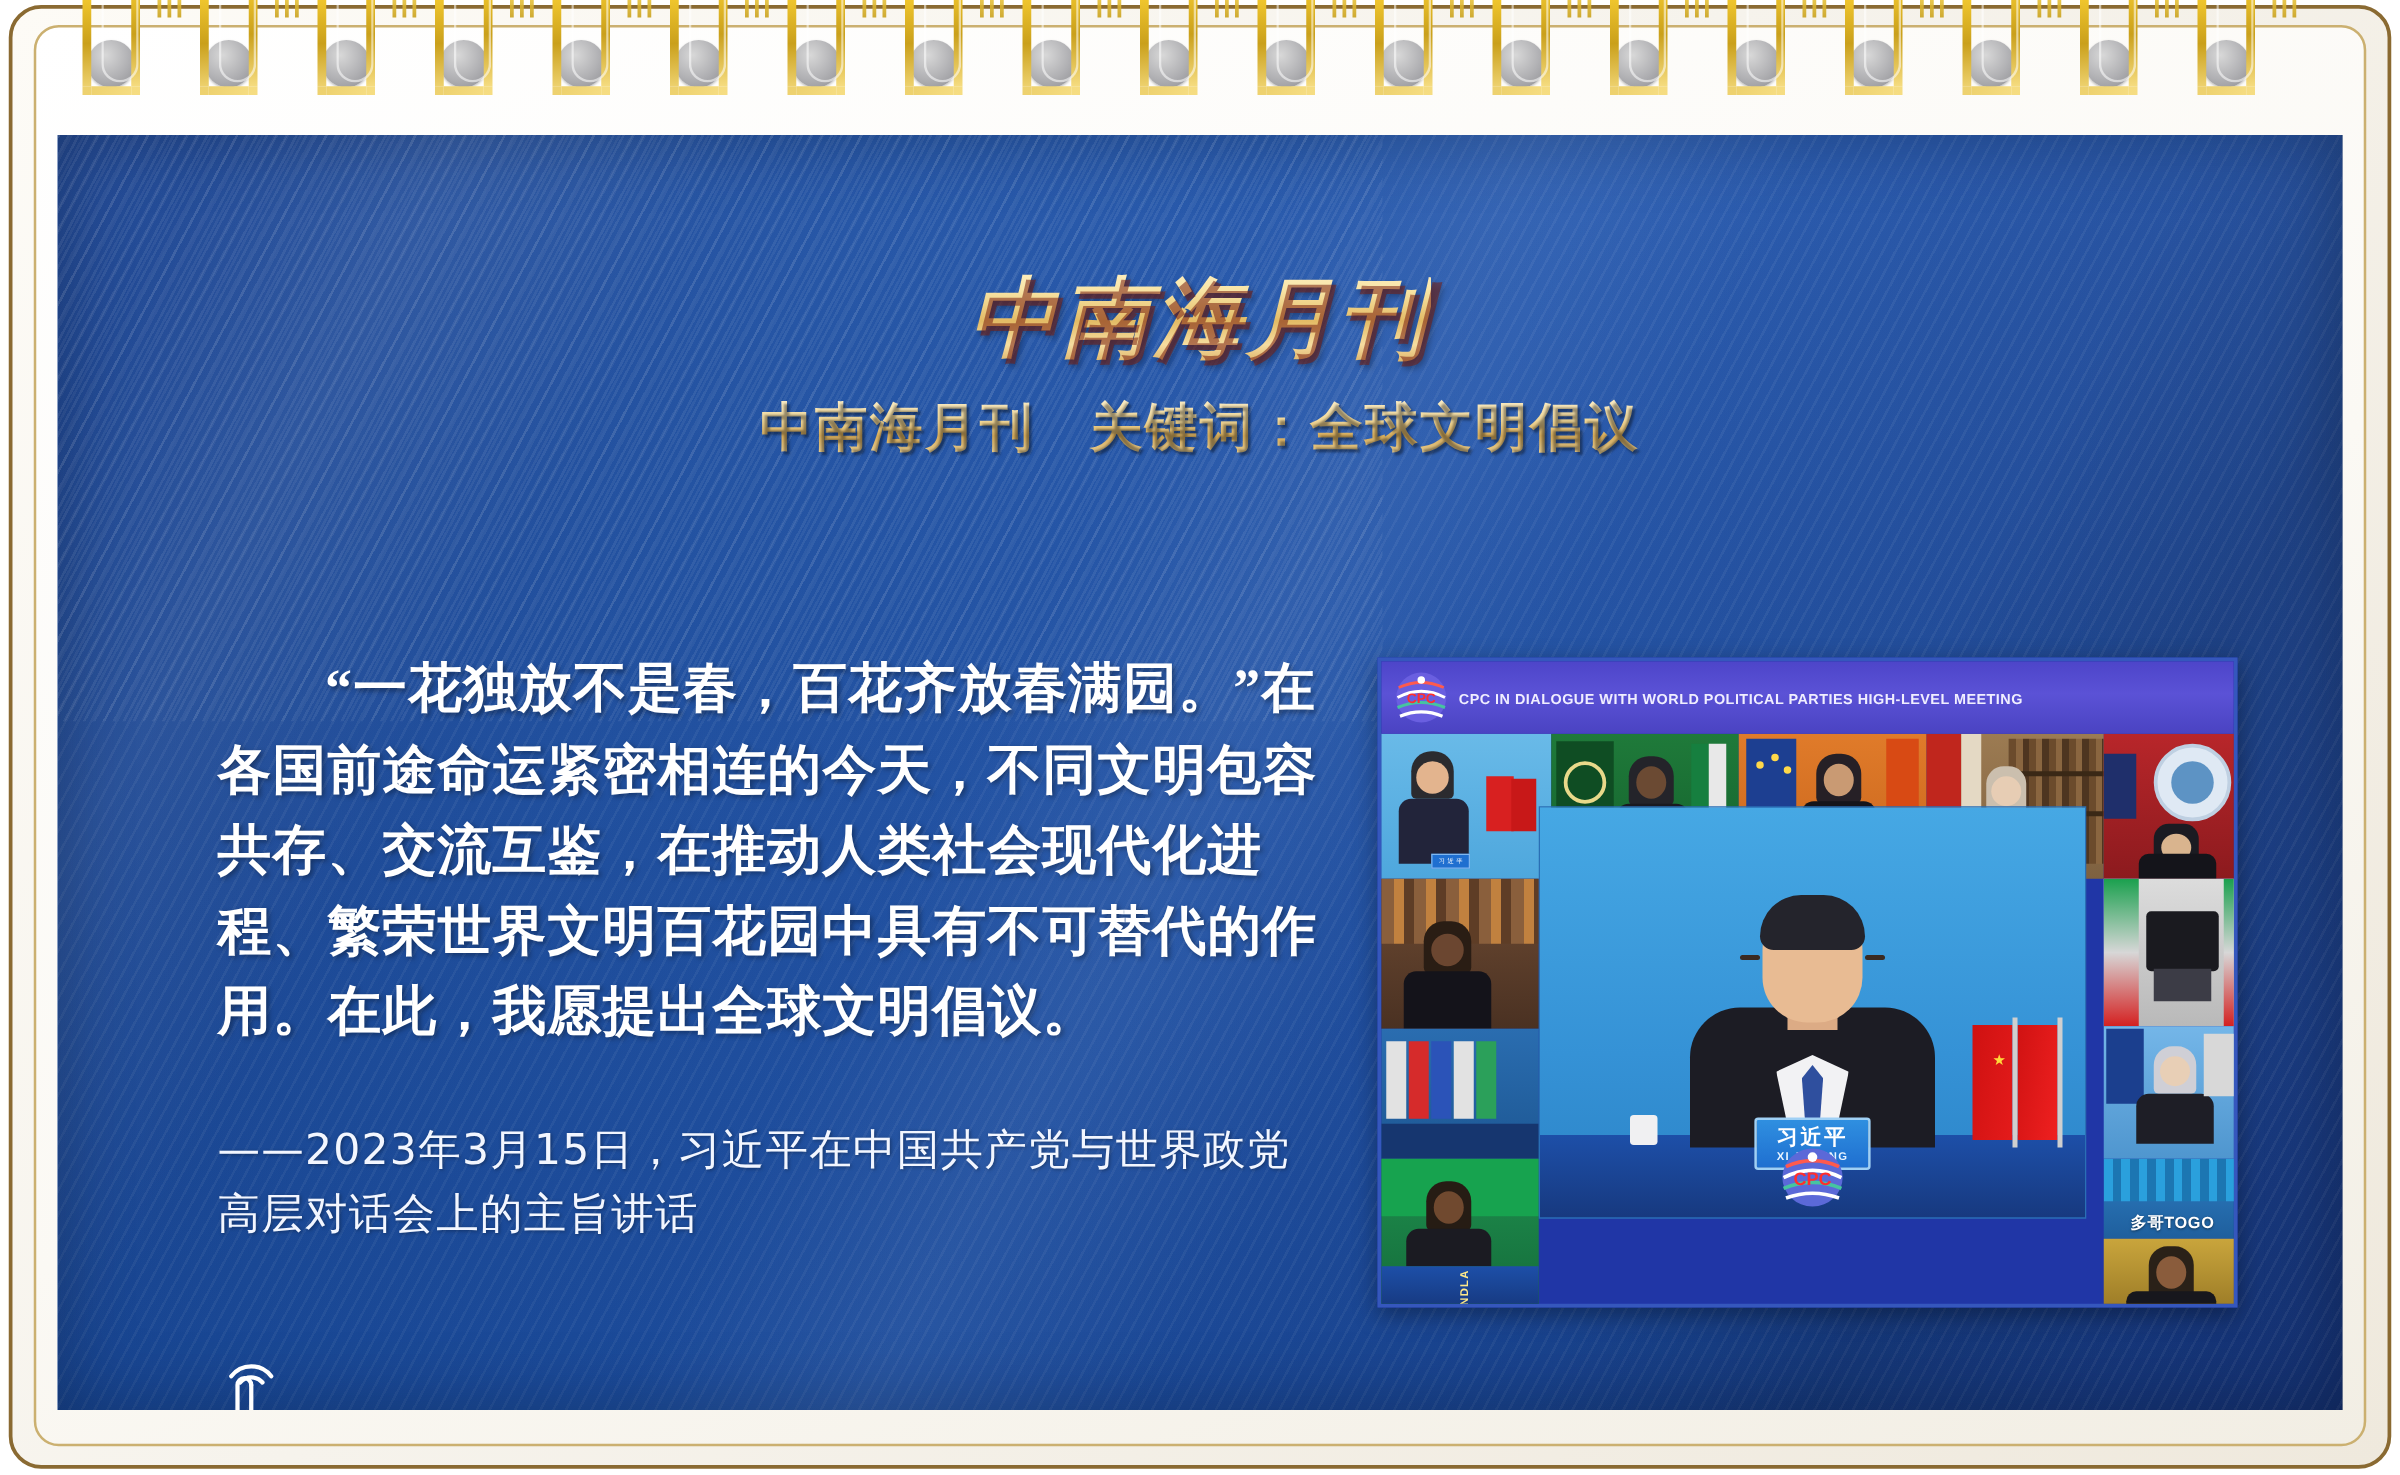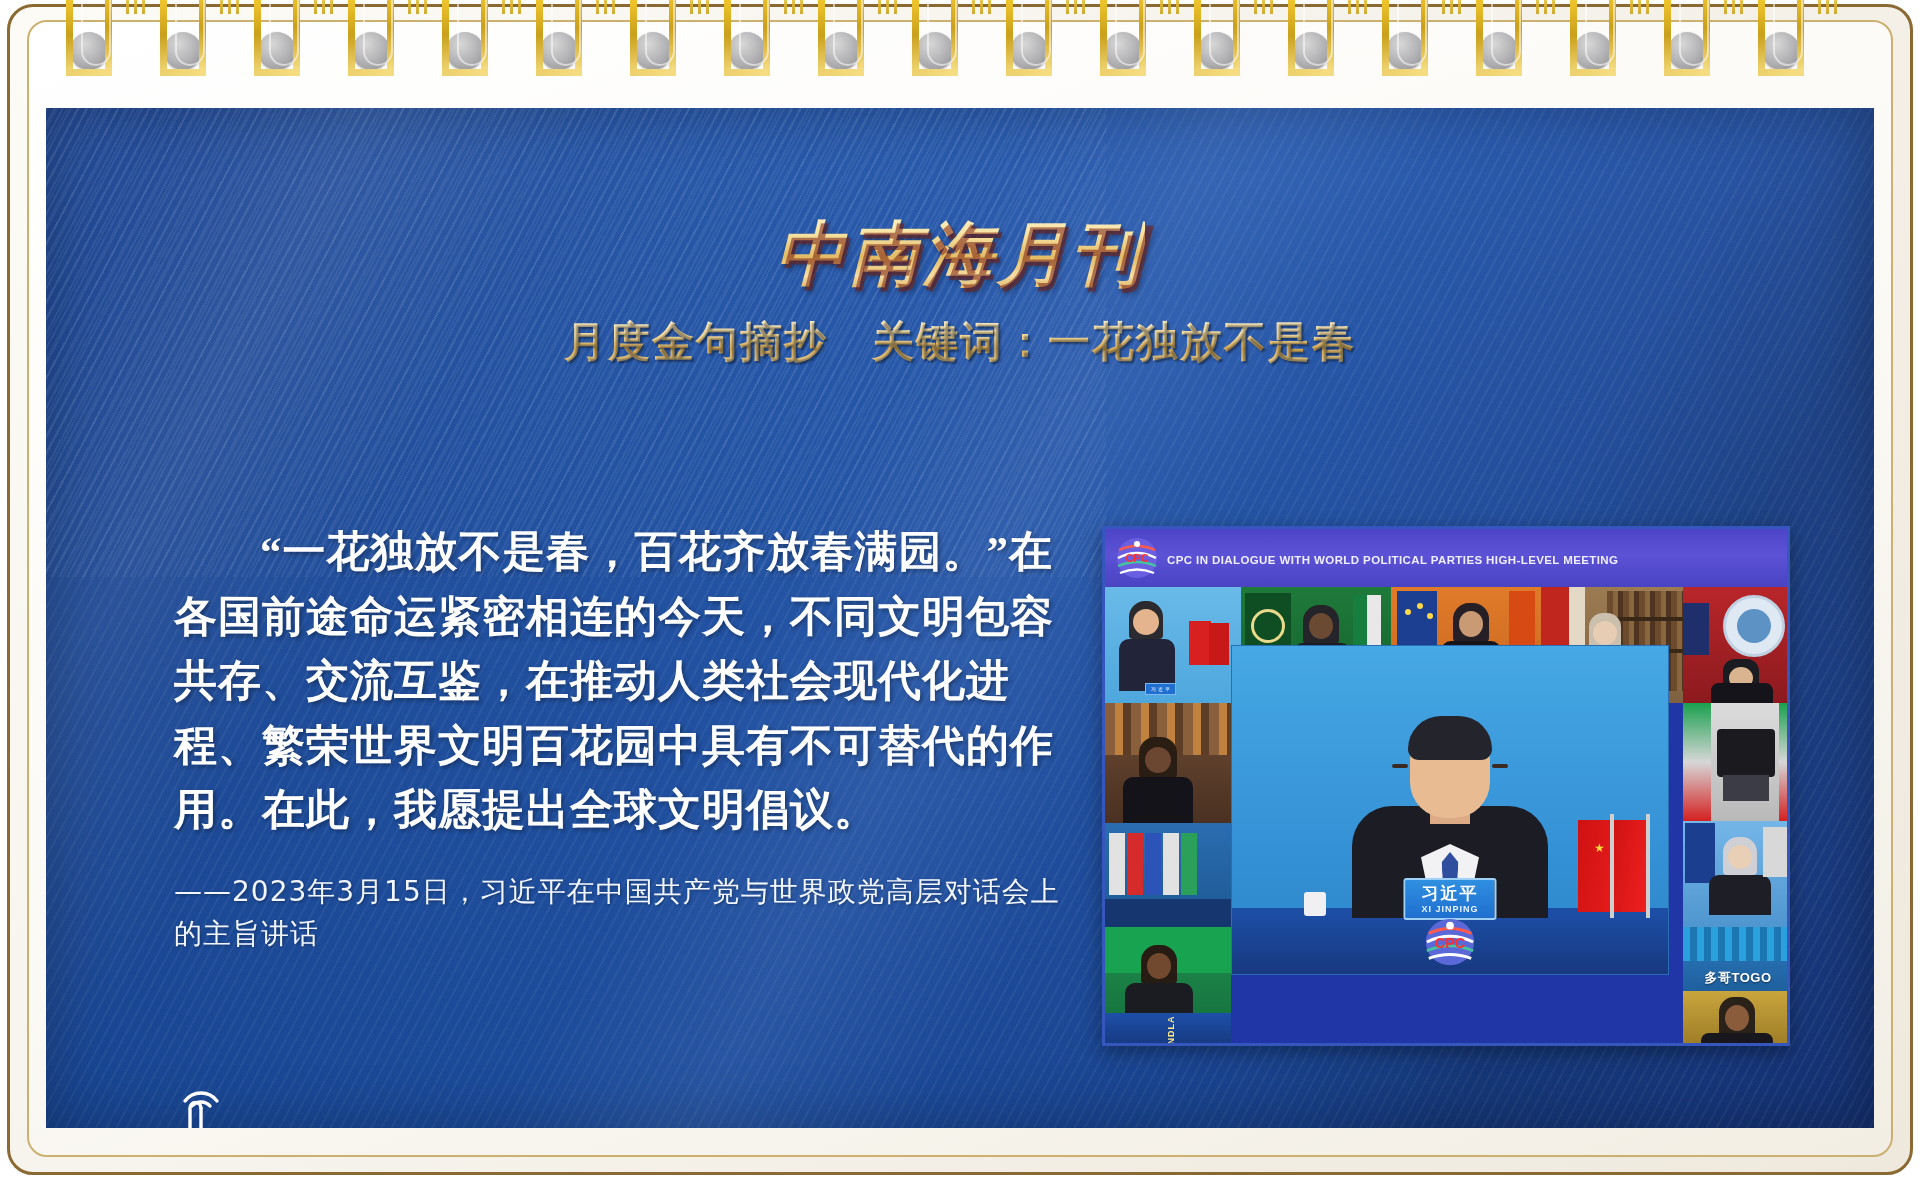--- a/index.html
+++ b/index.html
@@ -142,23 +142,23 @@
   }
   #quote {
     font-family: Liberation Serif, serif;
     font-size: 43px; font-weight: 700; line-height: 1.50;
     color: #ffffff;
     text-indent: 86px;
     text-shadow: 2px 2px 4px rgba(0,0,0,.35);
     letter-spacing: 1px;
   }
   #attrib {
-    margin-top: 28px;
+    margin-top: 52px;
     font-family: "DejaVu Sans", sans-serif;
-    font-size: 28px; font-weight: 400; line-height: 1.50;
+    font-size: 34px; font-weight: 400; line-height: 1.50;
     color: #f2f6ff;
     letter-spacing: 1px;
     text-shadow: 1px 1px 3px rgba(0,0,0,.35);
   }
 
   
   #tap-hand {
     position: absolute; left: 112px; top: 962px; width: 92px; height: 96px; z-index: 6;
   }
 
@@ -199,21 +199,21 @@
     color: #fff; font-size: 6px; padding: 2px 5px; white-space: nowrap;
     line-height: 1.25; text-align: center; letter-spacing: .3px;
   }
   
   #main-video {
     position: absolute; left: 126px; top: 116px; width: 438px; height: 330px;
     background: linear-gradient(180deg,#3b9fe0 0%, #2f8fd6 55%, #2a7fc4 100%);
     overflow: hidden; border: 1px solid #2a6fb5;
   }
   #xi-plate {
-    position: absolute; left: 50%; transform: translateX(-50%); bottom: 54px;
+    position: absolute; left: 50%; transform: translateX(-50%); bottom: 38px;
     background: linear-gradient(180deg,#2f8fe0,#1f6fd0);
     border: 2px solid #9fd0f5; border-radius: 3px;
     padding: 5px 16px 4px; text-align: left; line-height: 1.05;
   }
   #xi-name-cn { display:block; color:#fff; font-size: 17px; font-weight: 700; letter-spacing: 2px; }
   #xi-name-en { display:block; color:#e8f4ff; font-size: 9px; font-weight: 700; letter-spacing: 1px; margin-top: 2px;}
   #togo-label {
     position: absolute; color: #fff; font-weight: 700; font-size: 13px;
     letter-spacing: .5px; text-shadow: 0 1px 2px rgba(0,0,0,.5);
     left: 50%; transform: translateX(-50%); bottom: 4px; white-space: nowrap;
@@ -230,21 +230,21 @@
   <div id="frame-outer">
     <div id="frame-inner"></div>
   </div>
 
   <div id="card">
 
     <div id="masthead">
       <span class="title">中南海月刊</span>
     </div>
     <div id="subhead">
-      <span class="sub">月度金句摘抄　关键词：一花独放不是春</span>
+      <span class="sub">中南海月刊　关键词：全球文明倡议</span>
     </div>
 
     <div id="quote-col">
       <div id="quote">“一花独放不是春，百花齐放春满园。”在各国前途命运紧密相连的今天，不同文明包容共存、交流互鉴，在推动人类社会现代化进程、繁荣世界文明百花园中具有不可替代的作用。在此，我愿提出全球文明倡议。</div>
       <div id="attrib">——2023年3月15日，习近平在中国共产党与世界政党高层对话会上的主旨讲话</div>
     </div>
 
     <div id="tap-hand">
       <svg viewBox="0 0 92 96" width="92" height="96" fill="none" stroke="#ffffff" stroke-width="3.4" stroke-linecap="round" stroke-linejoin="round">
         <path d="M34 36 a12 12 0 0 1 18 0"></path>

